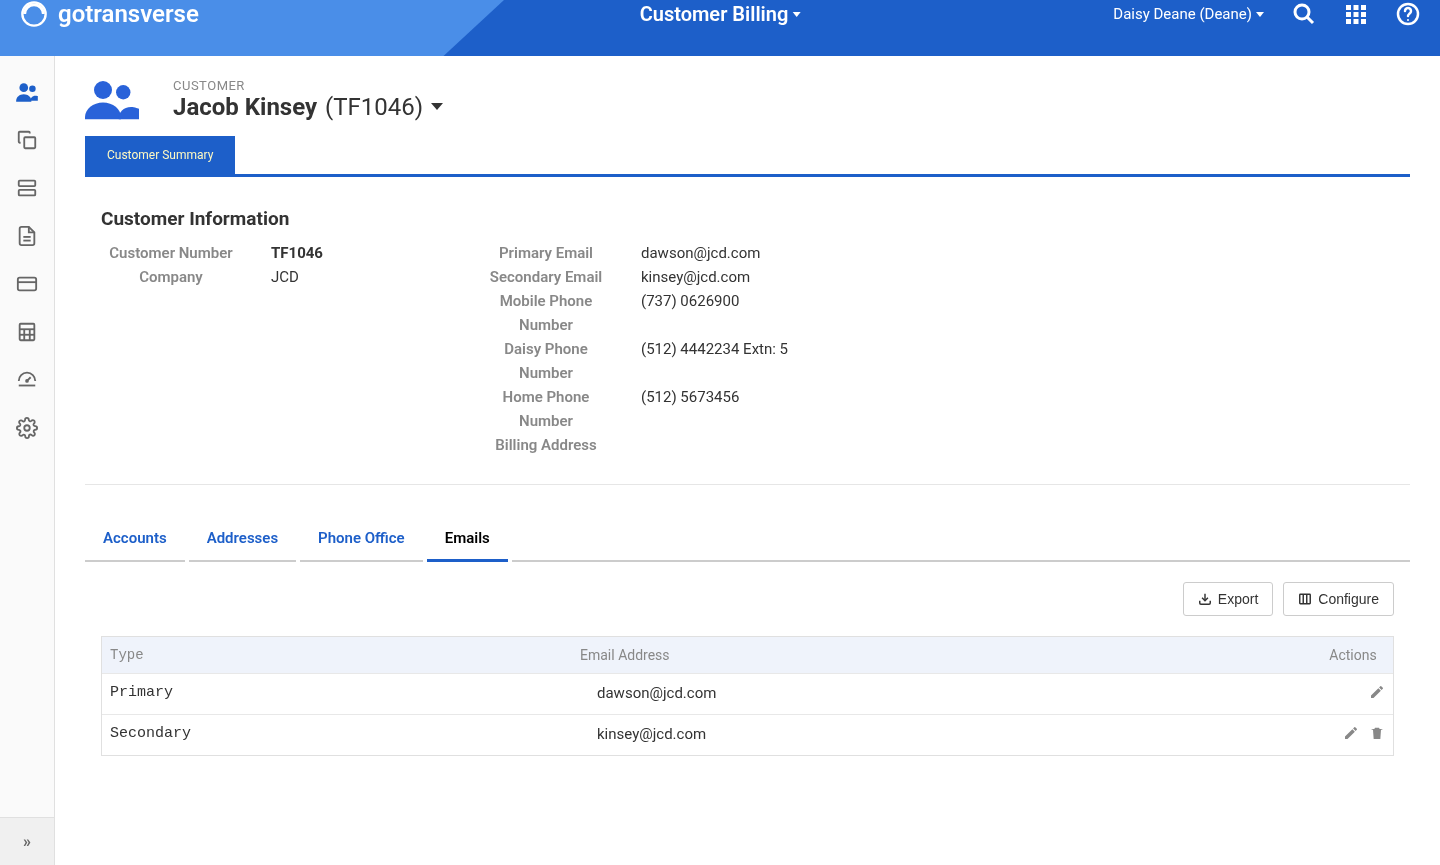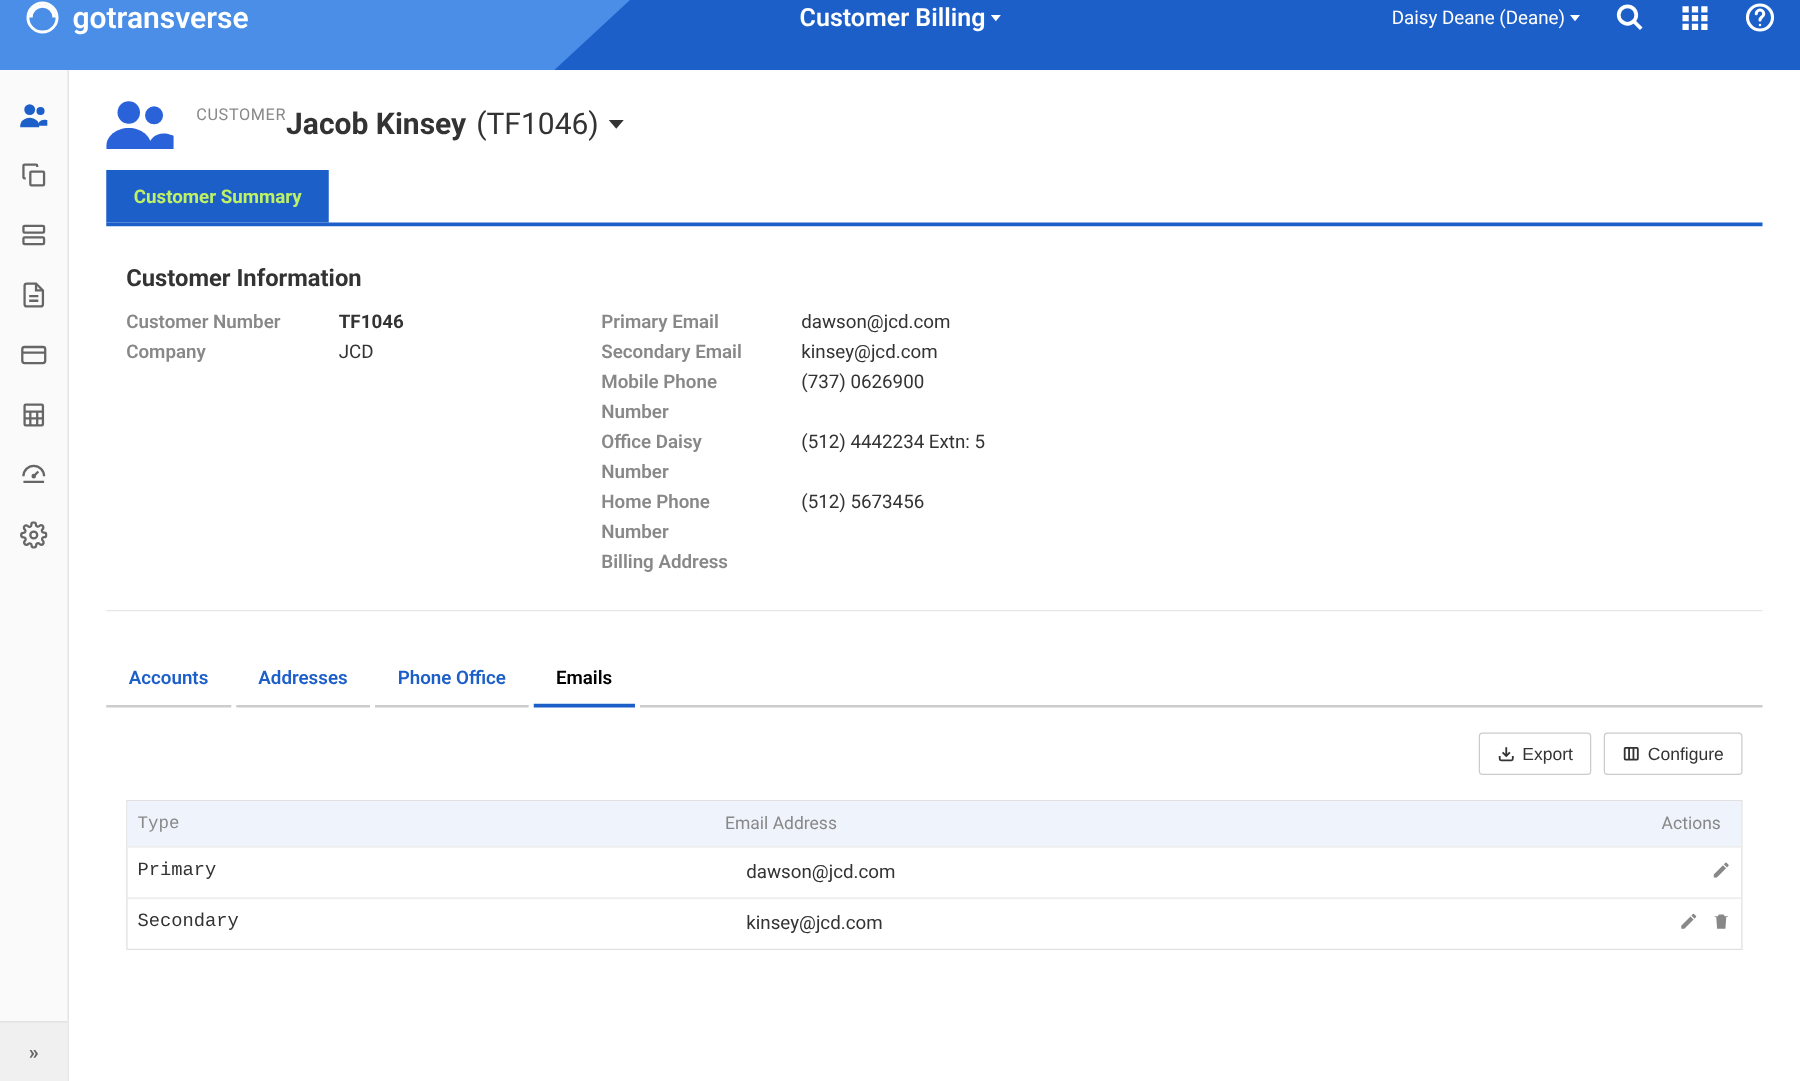--- a/index.html
+++ b/index.html
@@ -126,21 +126,22 @@
       display: flex;
       align-items: center;
       gap: 18px;
       margin-bottom: 14px;
     }
     .page-head-icon {
       color: #2962d9;
     }
     .page-head-text {
       display: flex;
-      flex-direction: row;
+      flex-direction: column;
+      margin-left: 16px;
     }
     .page-head-label {
       font-size: 13px;
       color: #888;
       letter-spacing: 0.5px;
     }
     .page-head-title {
       font-size: 24px;
       font-weight: 700;
       display: flex;
@@ -150,24 +151,24 @@
     .page-head-title .num {
       font-weight: 400;
     }
     
     .top-tabs {
       border-bottom: 3px solid #1d5fc9;
     }
     .top-tab {
       display: inline-block;
       background: #1d5fc9;
-      color: #bef264;
+      color: #fef9c3;
       padding: 12px 22px;
-      font-size: 15px;
-      font-weight: 700;
+      font-size: 12px;
+      font-weight: 400;
     }
     
     .section {
       padding: 30px 16px 10px 16px;
     }
     .section-title {
       font-size: 19px;
       font-weight: 700;
       margin-bottom: 12px;
     }
@@ -188,21 +189,21 @@
       display: flex;
       margin-bottom: 2px;
       line-height: 22px;
     }
     .info-row-multiline .info-label {
       align-self: flex-start;
     }
     .info-label {
       color: #888;
       font-weight: 600;
-      text-align: left;
+      text-align: center;
       padding-right: 30px;
       font-size: 15px;
     }
     .info-value {
       font-size: 15px;
     }
     .info-col-left .info-label {
       width: 170px;
     }
     .info-col-right .info-label {
@@ -472,21 +473,21 @@
           </div>
           <div class="info-row">
             <div class="info-label">Mobile Phone</div>
             <div class="info-value">(737) 0626900</div>
           </div>
           <div class="info-row">
             <div class="info-label">Number</div>
             <div class="info-value"></div>
           </div>
           <div class="info-row">
-            <div class="info-label">Office Daisy</div>
+            <div class="info-label">Daisy Phone</div>
             <div class="info-value">(512) 4442234 Extn: 5</div>
           </div>
           <div class="info-row">
             <div class="info-label">Number</div>
             <div class="info-value"></div>
           </div>
           <div class="info-row">
             <div class="info-label">Home Phone</div>
             <div class="info-value">(512) 5673456</div>
           </div>

